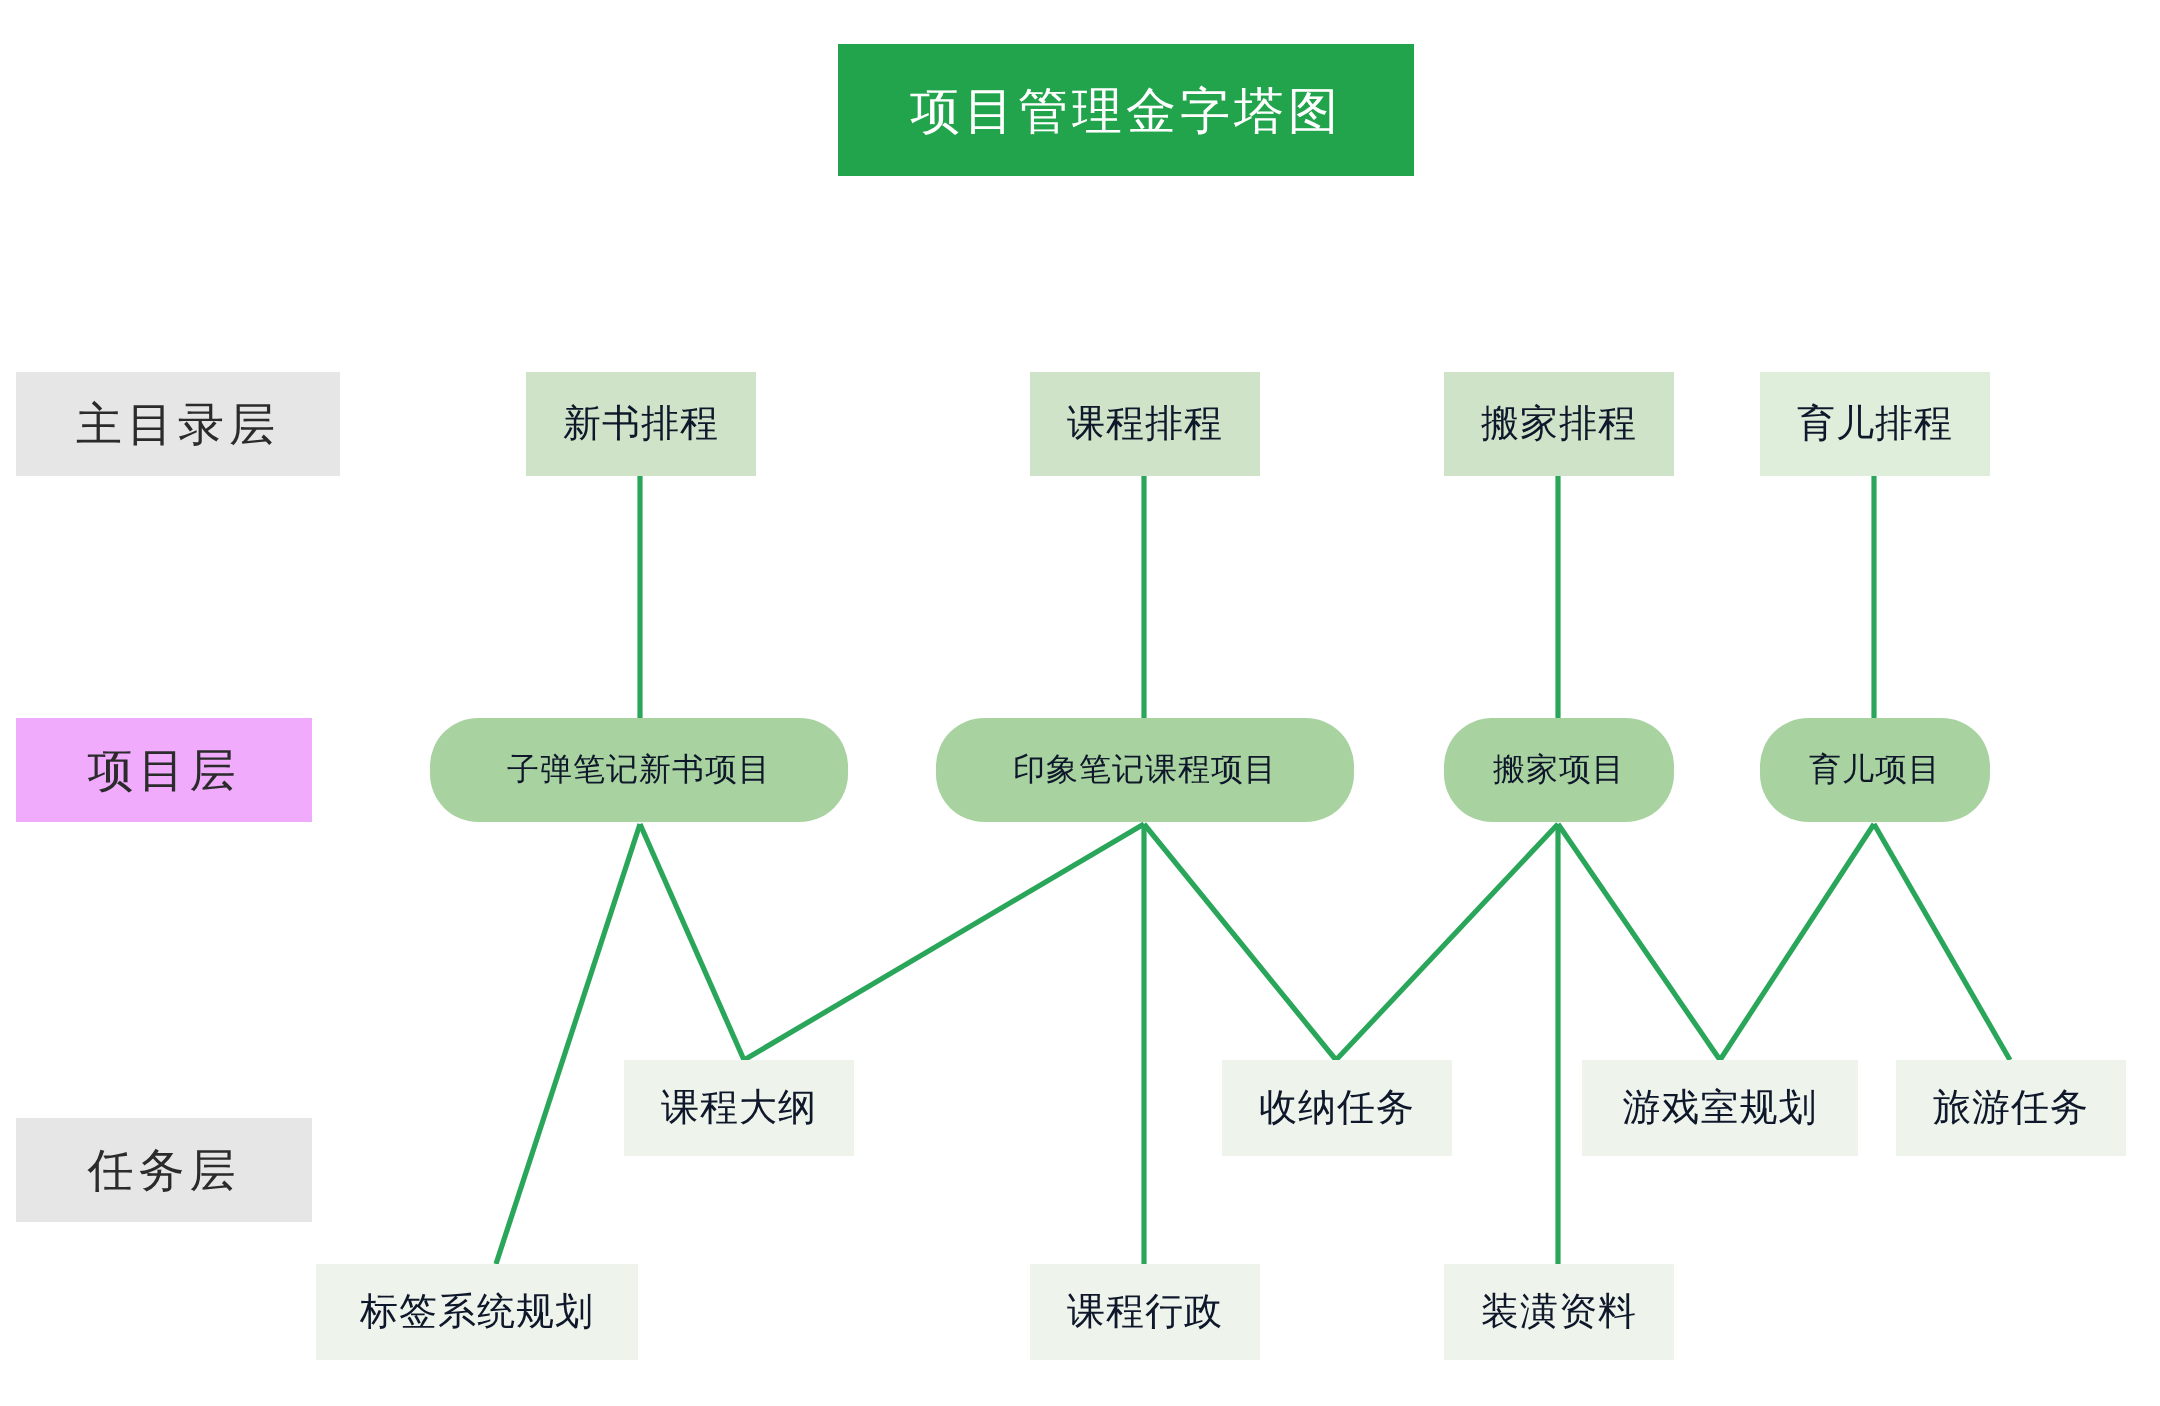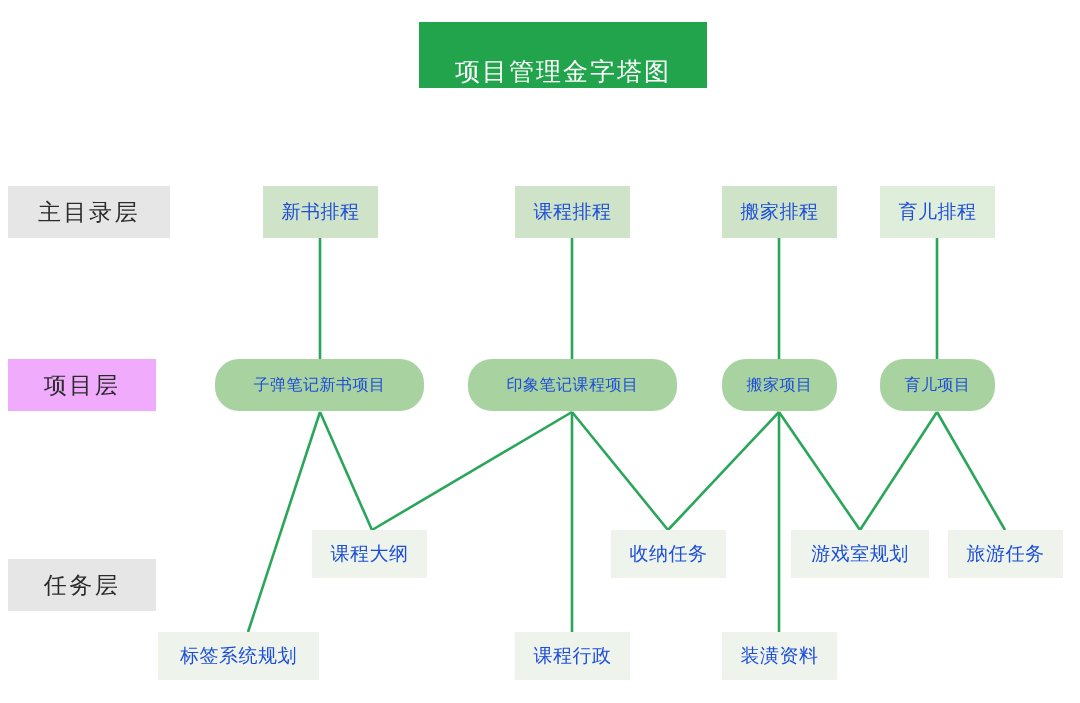--- a/index.html
+++ b/index.html
@@ -22,28 +22,28 @@
     width: 1080px;
     height: 703px;
     pointer-events: none;
   }
   .node {
     position: absolute;
     display: flex;
     align-items: center;
     justify-content: center;
     box-sizing: border-box;
-    color: #1d4ed8;
+    color: #0f172a;
     white-space: nowrap;
     letter-spacing: 0.5px;
   }
   .title-banner {
     position: absolute;
     display: flex;
-    align-items: flex-end;
+    align-items: center;
     justify-content: center;
     color: #ffffff;
     font-size: 25px;
     letter-spacing: 2px;
     background: #21a44c;
   }
   .layer-label {
     position: absolute;
     display: flex;
     align-items: center;

